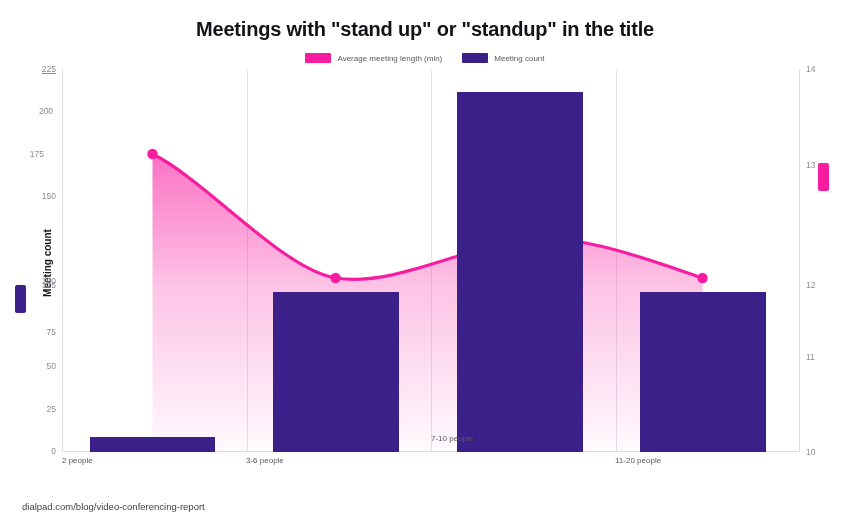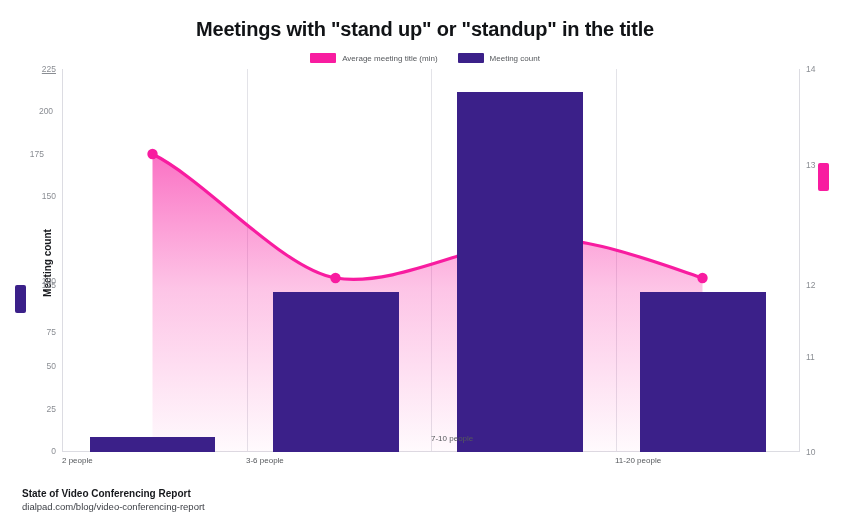--- a/index.html
+++ b/index.html
@@ -124,21 +124,21 @@
 </head>
 <body>
 
 <div id="page">
 
   <div class="chart-title">Meetings with "stand up" or "standup" in the title</div>
 
   <div class="legend">
     <div class="legend-item">
       <span class="legend-swatch" style="background:#f81ca0;"></span>
-      <span class="legend-label">Average meeting title (min)</span>
+      <span class="legend-label">Average meeting length (min)</span>
     </div>
     <div class="legend-item">
       <span class="legend-swatch" style="background:#3b2089;"></span>
       <span class="legend-label">Meeting count</span>
     </div>
   </div>
 
   <div class="axis-title axis-title-left">Meeting count</div>
   <div class="axis-swatch" style="left:15px; top:285px; background:#3b2089;"></div>
 
@@ -203,17 +203,16 @@
       <div class="bar" style="left:578px; width:126px; height:160px;"></div>
     </div>
   </div>
 
   <div class="xlabel" style="left:62px;  top:456px; width:185px;">2 people</div>
   <div class="xlabel" style="left:246px; top:456px; width:185px;">3-6 people</div>
   <div class="xlabel" style="left:431px; top:434px; width:185px;">7-10 people</div>
   <div class="xlabel" style="left:615px; top:456px; width:185px;">11-20 people</div>
 
   <div class="footer">
-    <div class="footer-title">State of Video Conferencing Report</div>
     <div class="footer-url">dialpad.com/blog/video-conferencing-report</div>
   </div>
 
 </div>
 
 </body></html>

